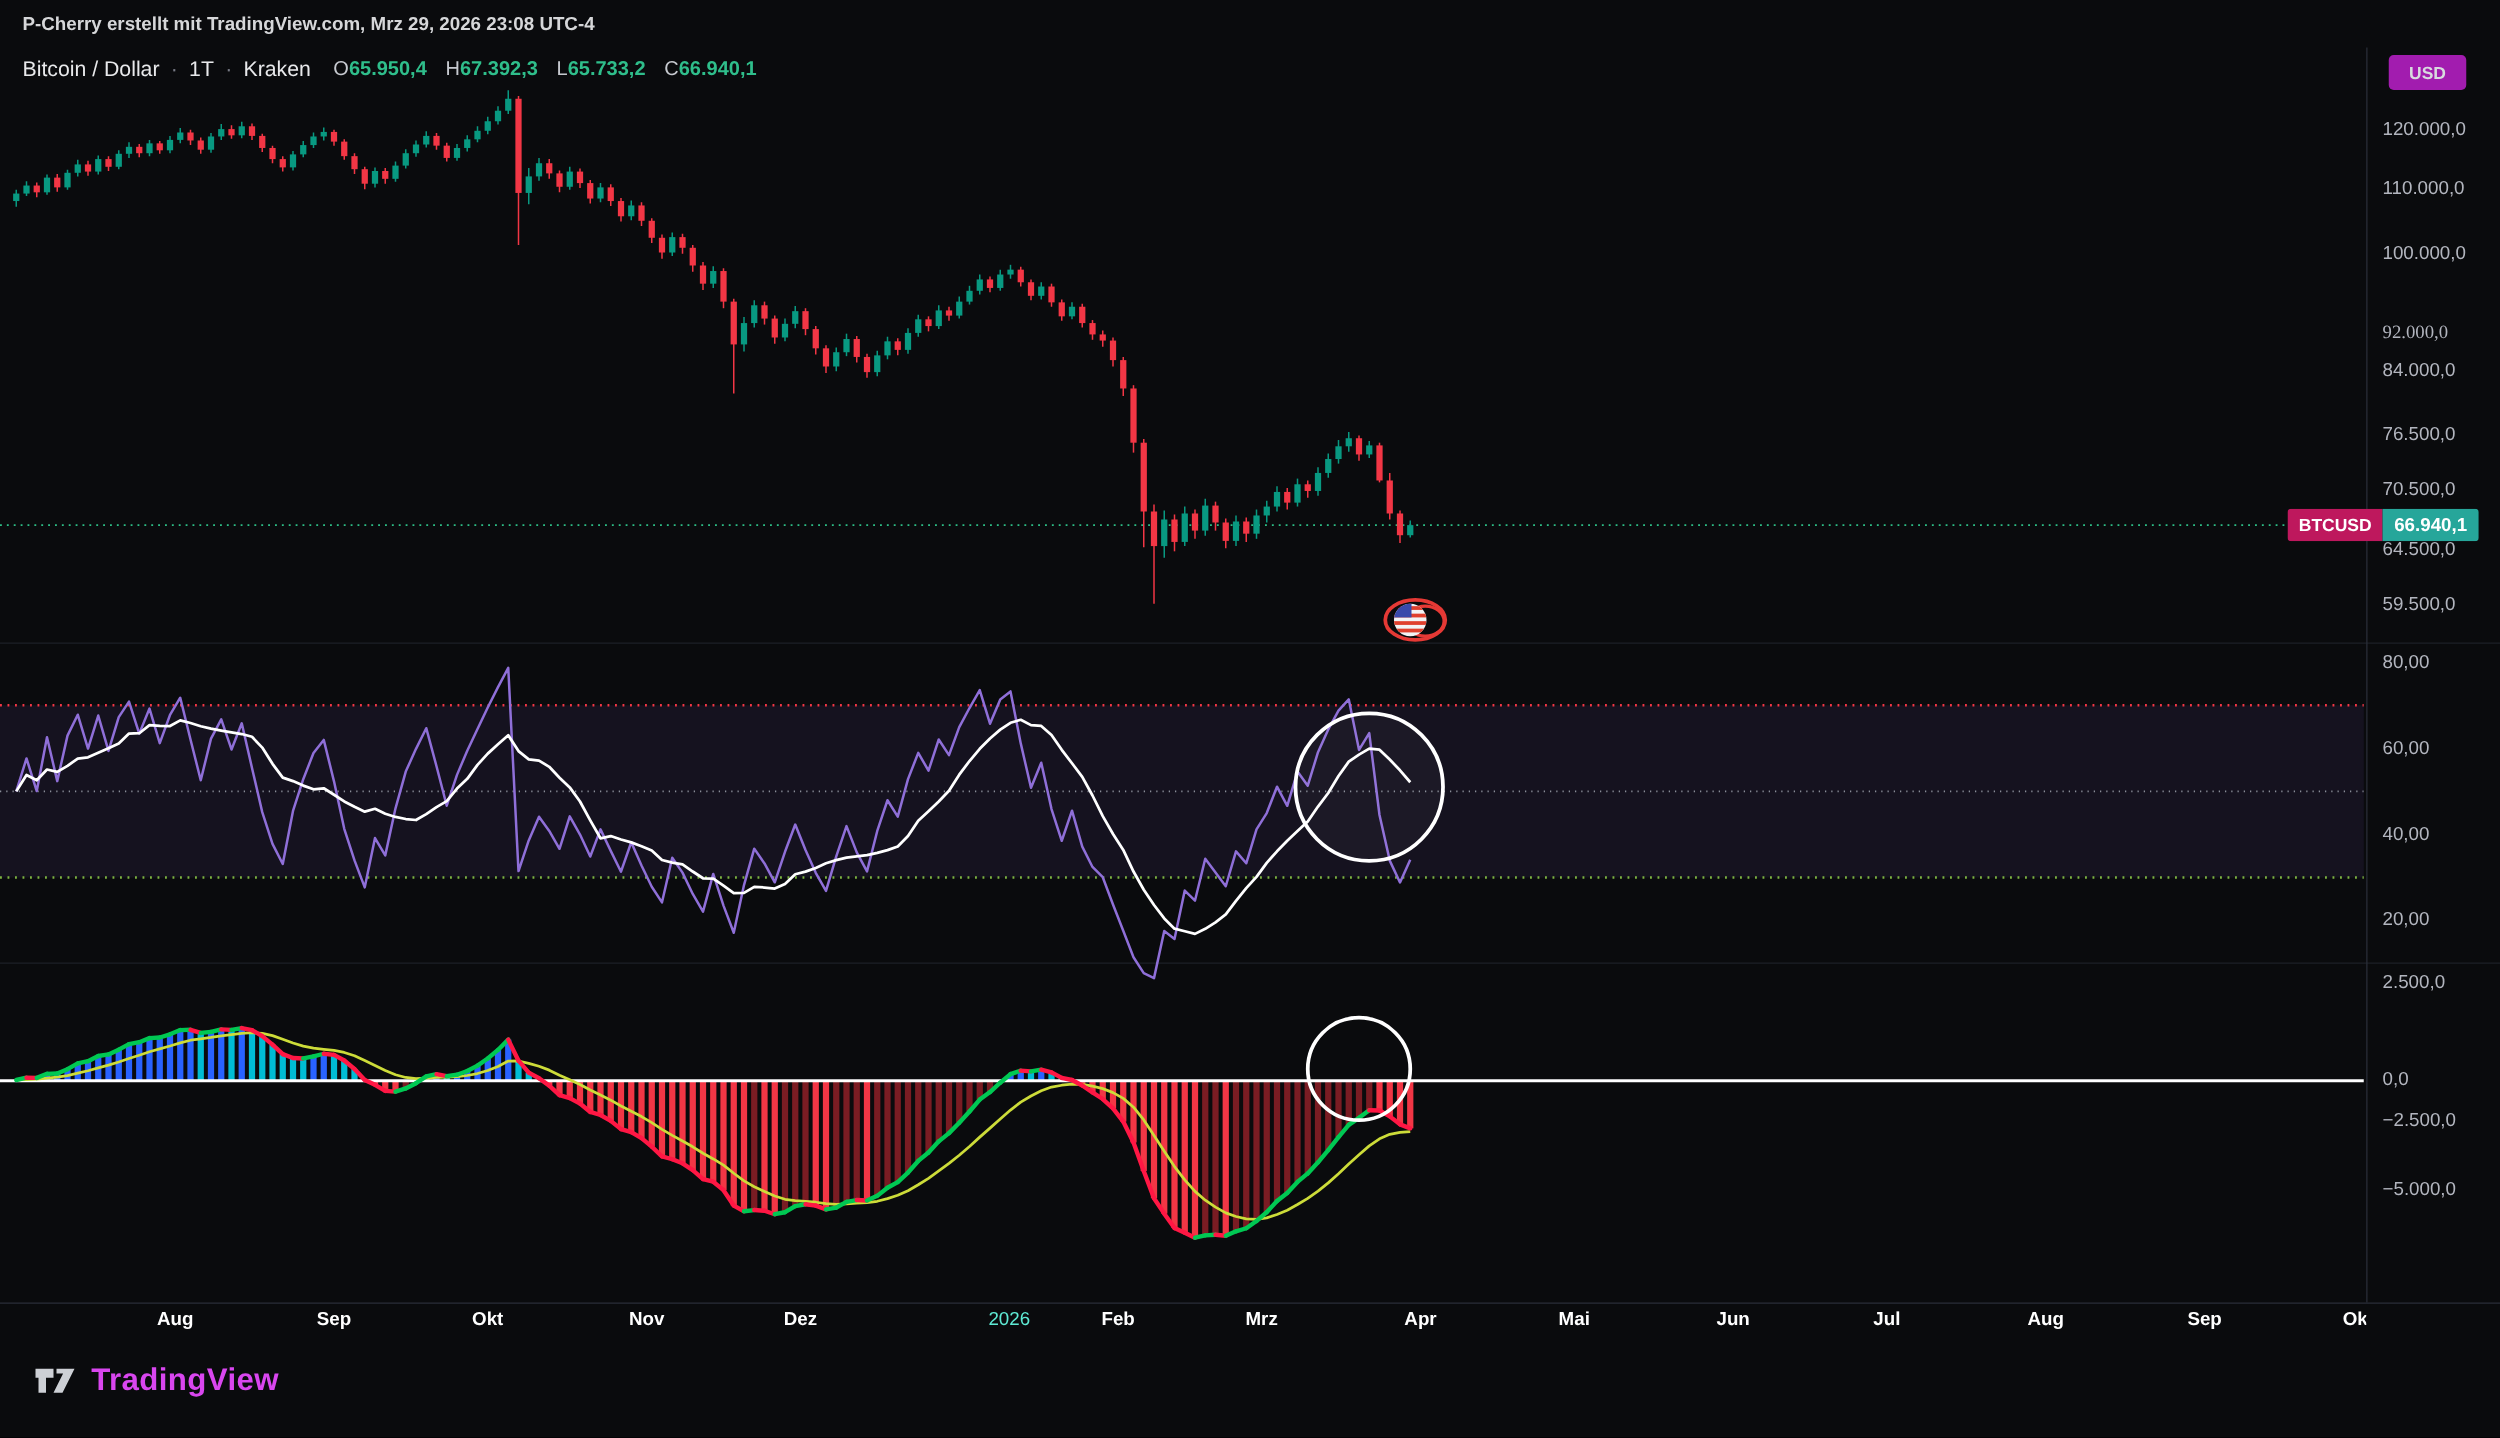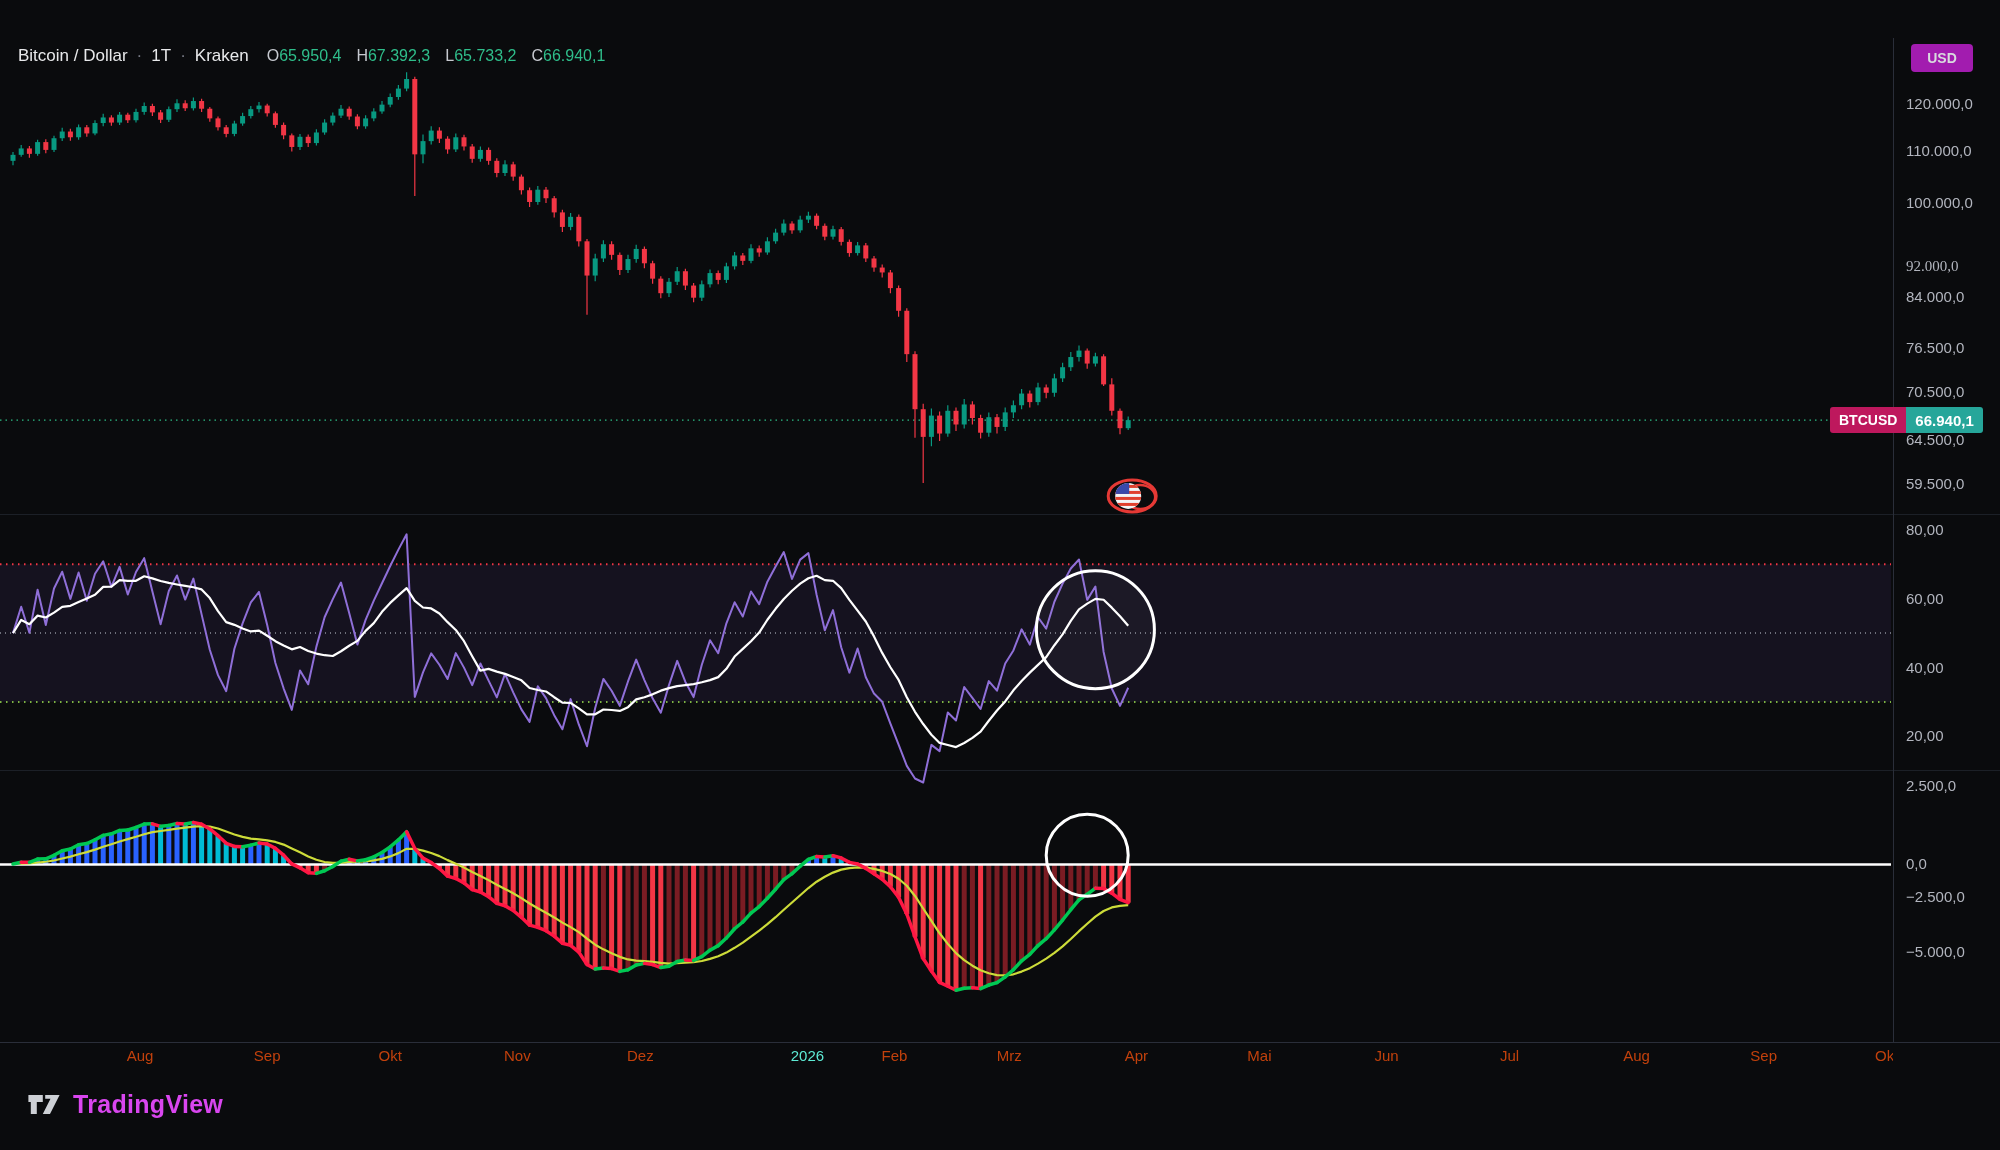--- a/index.html
+++ b/index.html
@@ -7,41 +7,42 @@
        font-family:"Liberation Sans",sans-serif;}
   #plot{position:absolute;left:0;top:0;z-index:1;}
   .topbar{position:absolute;left:0;top:0;width:100%;height:38px;display:flex;align-items:center;
           padding-left:18px;box-sizing:border-box;color:#d6d7d9;font-size:15px;font-weight:600;z-index:3;}
   #legend{position:absolute;left:18px;top:46px;display:flex;align-items:center;gap:18px;z-index:3;white-space:nowrap;}
   .lg-title{font-size:17px;color:#e8e9eb;display:flex;gap:9px;align-items:center;}
   .lg-sep{color:#787b86;}
   .ohlc{display:flex;gap:15px;font-size:16px;}
   .ohlc .pair{display:flex;}
   .ohlc .k{color:#c6c9cf;}
-  .ohlc .v{color:#2fbe8b;font-weight:400;}
+  .ohlc .v{color:#2fbe8b;font-weight:700;}
   #usd-chip{position:absolute;left:1911px;top:44px;width:62px;height:28px;background:#a21caf;border-radius:4px;
             color:#d8dade;font-size:14px;font-weight:600;display:flex;align-items:center;justify-content:center;z-index:3;}
   #axis-labels{position:absolute;left:1893px;top:0;width:107px;height:1072px;z-index:2;}
   .tick{position:absolute;left:13px;font-size:15px;color:#b2b5be;white-space:nowrap;line-height:18px;}
   #time-axis{position:absolute;left:0;top:1043px;width:1893px;height:26px;overflow:hidden;z-index:2;}
-  .ttick{position:absolute;transform:translateX(-50%);font-size:15px;color:#c2410c;line-height:26px;}
+  .ttick{position:absolute;transform:translateX(-50%);font-size:15px;color:#ffffff;line-height:26px;font-weight:bold;}
   .ttick.em{color:#5eead4;font-weight:400;margin-left:40px;}
   #price-tag{position:absolute;left:1830px;top:407px;display:flex;align-items:stretch;height:26px;border-radius:3px;
              overflow:hidden;z-index:4;color:#fff;}
   #price-tag .sym{background:#be185d;padding:0 9px;font-size:14px;font-weight:700;display:flex;align-items:center;}
   #price-tag .pr{background:#26a69a;padding:0 9px;font-size:15px;font-weight:700;display:flex;align-items:center;}
   #footer-brand{position:absolute;left:26px;top:1090px;display:flex;align-items:center;gap:11px;color:#d946ef;z-index:3;}
   #footer-brand svg{display:block;fill:#cdd0d5;}
   #footer-brand .word{font-size:25px;font-weight:700;letter-spacing:.3px;}
 </style>
 </head>
 <body>
 
 <div id="app">
 
+  <div class="topbar">P-Cherry erstellt mit TradingView.com, Mrz 29, 2026 23:08 UTC-4</div>
 
   <svg id="plot" width="2000" height="1150">
       <line x1="0" y1="514.5" x2="2000" y2="514.5" stroke="#1c2027" stroke-width="1"></line>
       <line x1="0" y1="770.5" x2="2000" y2="770.5" stroke="#1c2027" stroke-width="1"></line>
       <line x1="1893.5" y1="38" x2="1893.5" y2="1042" stroke="#2a2e39" stroke-width="1"></line>
       <line x1="0" y1="1042.5" x2="2000" y2="1042.5" stroke="#2a2e39" stroke-width="1"></line>
       <defs>
         <clipPath id="plotclip">
           <rect x="0" y="38" width="1891" height="1004"></rect>
         </clipPath>

